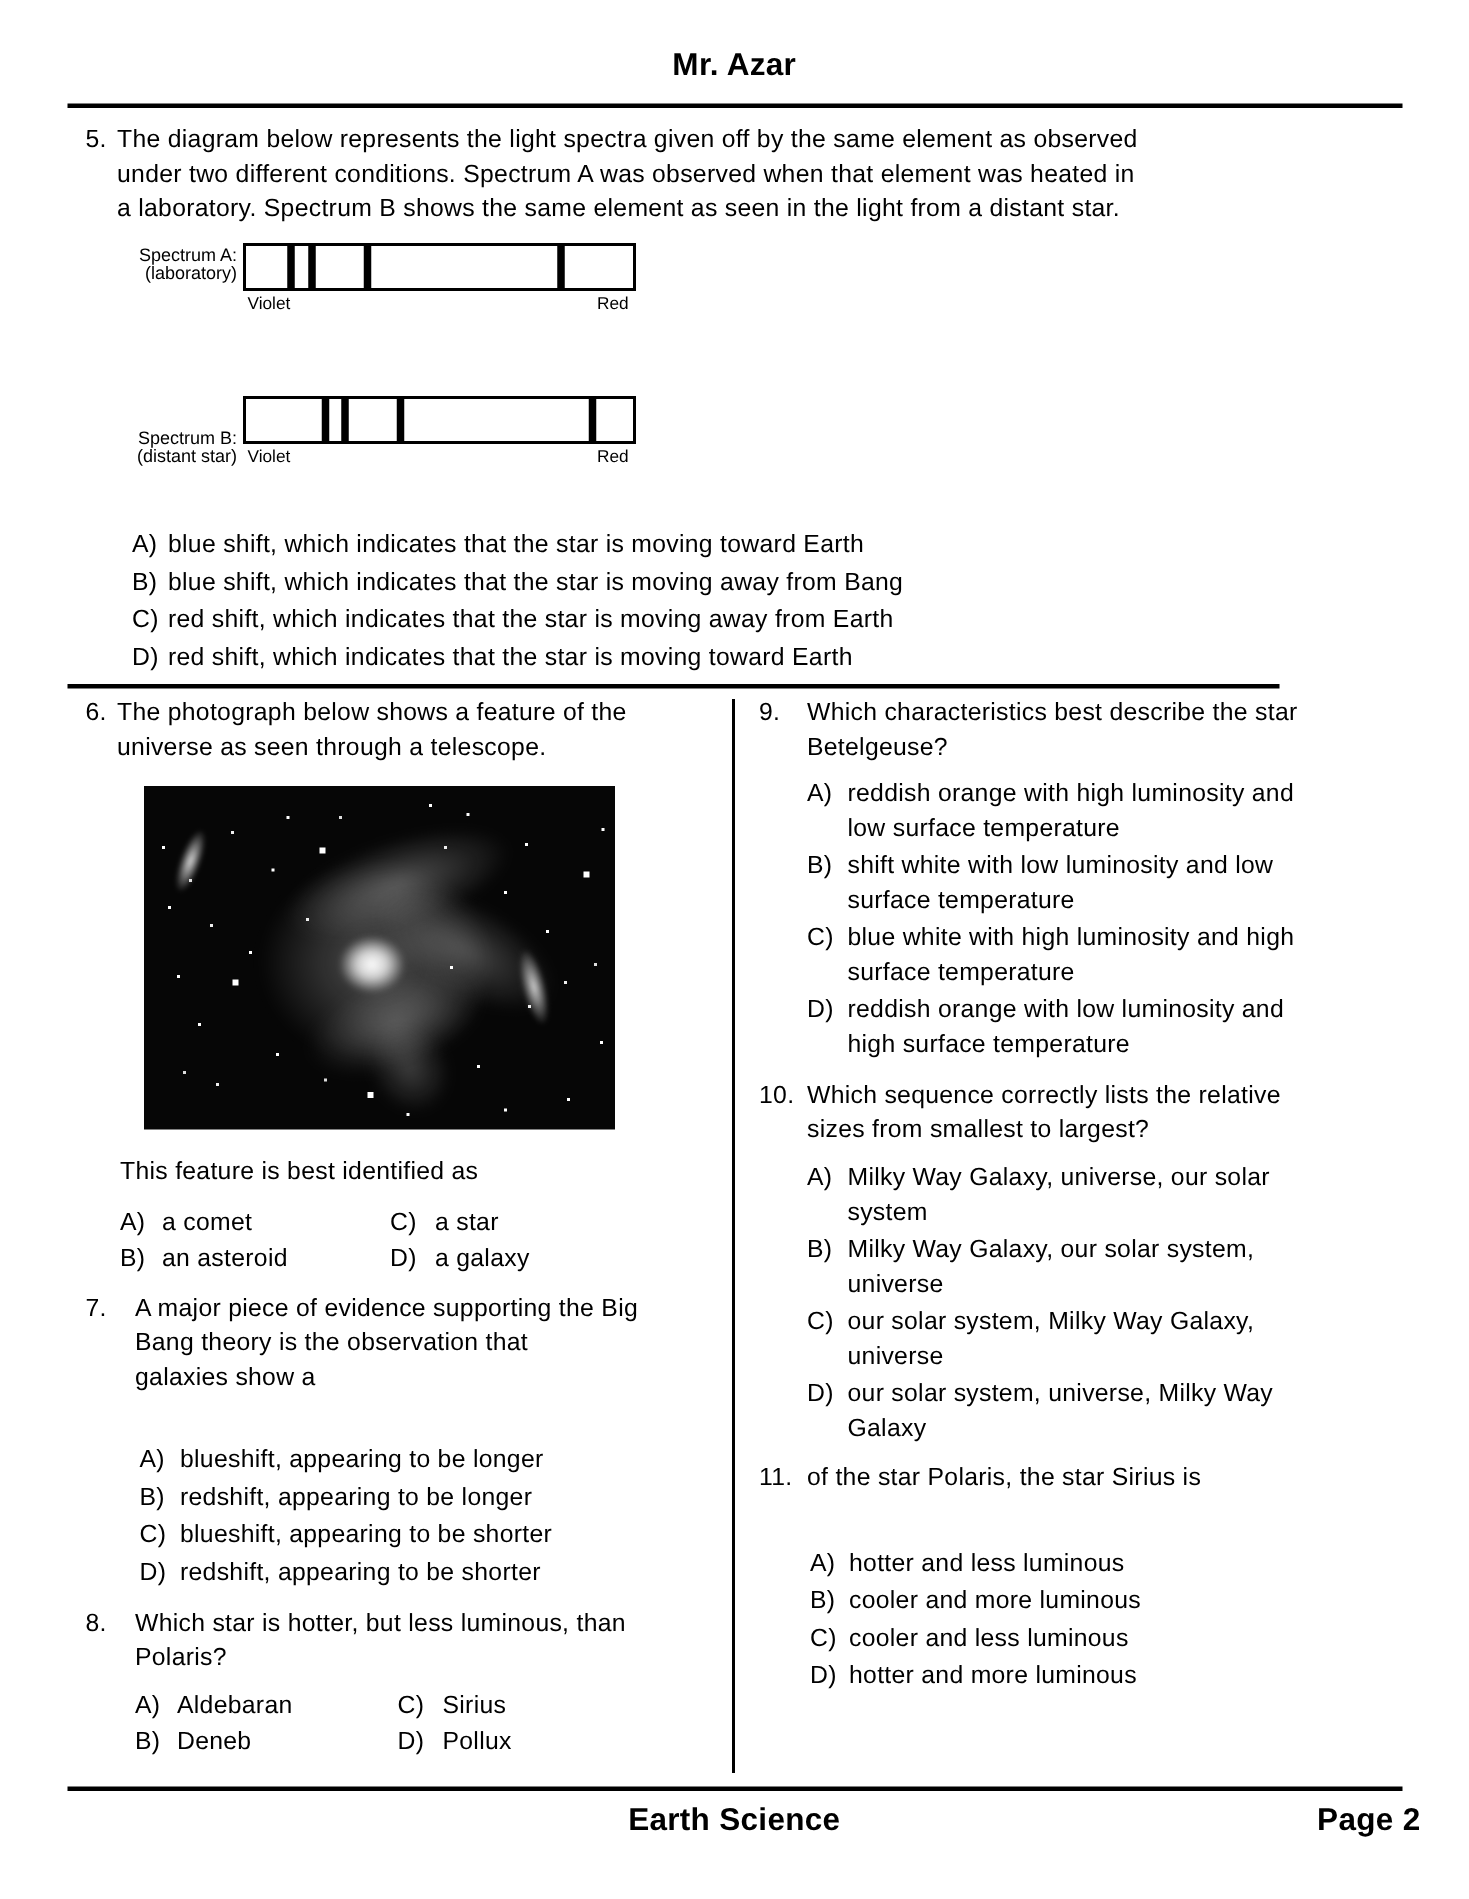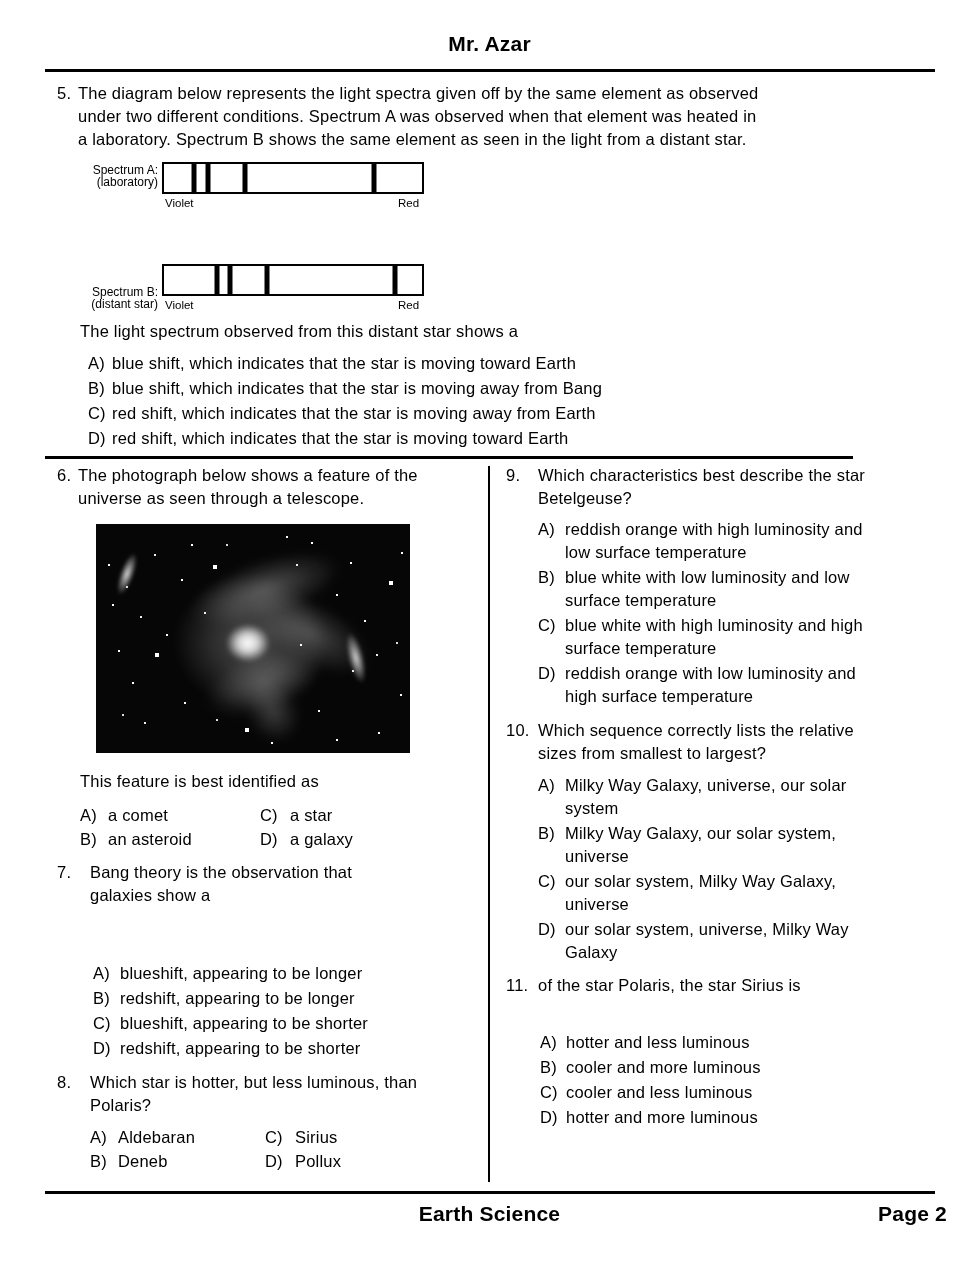--- a/index.html
+++ b/index.html
@@ -90,21 +90,20 @@
     <div class="specbars" id="specB-bars">
         <div class="bar" style="left: 20.7%;"></div>
         <div class="bar" style="left: 25.5%;"></div>
         <div class="bar" style="left: 40.1%;"></div>
         <div class="bar" style="left: 89.7%;"></div>
       </div>
   </div>
   <div class="a specword" style="left:165px;top:299px;">Violet</div>
   <div class="a specword" style="left:398px;top:299px;">Red</div>
 
-  <div class="a line" style="left:80px;top:320px;">The light spectrum observed from this distant star shows a</div>
 
   <div class="a lh25" style="left:88px;top:351px;">
     <div class="optrow">
       <span class="letter" style="width:24px;">A)</span><span>blue shift, which indicates that the star is moving toward Earth</span>
     </div>
     <div class="optrow">
       <span class="letter" style="width:24px;">B)</span><span>blue shift, which indicates that the star is moving away from Bang</span>
     </div>
     <div class="optrow">
       <span class="letter" style="width:24px;">C)</span><span>red shift, which indicates that the star is moving away from Earth</span>
@@ -140,20 +139,21 @@
     <div class="optrow">
       <span class="letter" style="width:28px;">A)</span><span class="otext" style="width:152px;">a comet</span><span class="letter" style="width:30px;">C)</span><span>a star</span>
     </div>
     <div class="optrow">
       <span class="letter" style="width:28px;">B)</span><span class="otext" style="width:152px;">an asteroid</span><span class="letter" style="width:30px;">D)</span><span>a galaxy</span>
     </div>
   </div>
 
   <div class="a num" style="left:57px;top:861px;">7.</div>
   <div class="a" style="left:90px;top:861px;">
+    <div class="line">A major piece of evidence supporting the Big</div>
     <div class="line">Bang theory is the observation that</div>
     <div class="line">galaxies show a</div>
   </div>
   <div class="a lh25" style="left:93px;top:961px;">
     <div class="optrow">
       <span class="letter" style="width:27px;">A)</span><span>blueshift, appearing to be longer</span>
     </div>
     <div class="optrow">
       <span class="letter" style="width:27px;">B)</span><span>redshift, appearing to be longer</span>
     </div>
@@ -183,21 +183,21 @@
   <div class="a" style="left:538px;top:464px;">
     <div class="line">Which characteristics best describe the star</div>
     <div class="line">Betelgeuse?</div>
   </div>
   <div class="a lh23" style="left:538px;top:518px;">
     <div class="optblock">
       <div class="optrow"><span class="letter" style="width:27px;">A)</span><span>reddish orange with high luminosity and</span></div>
       <div class="cont">low surface temperature</div>
     </div>
     <div class="optblock">
-      <div class="optrow"><span class="letter" style="width:27px;">B)</span><span>blue white with low luminosity and low</span></div>
+      <div class="optrow"><span class="letter" style="width:27px;">B)</span><span>shift white with low luminosity and low</span></div>
       <div class="cont">surface temperature</div>
     </div>
     <div class="optblock">
       <div class="optrow"><span class="letter" style="width:27px;">C)</span><span>blue white with high luminosity and high</span></div>
       <div class="cont">surface temperature</div>
     </div>
     <div class="optblock">
       <div class="optrow"><span class="letter" style="width:27px;">D)</span><span>reddish orange with low luminosity and</span></div>
       <div class="cont">high surface temperature</div>
     </div>

